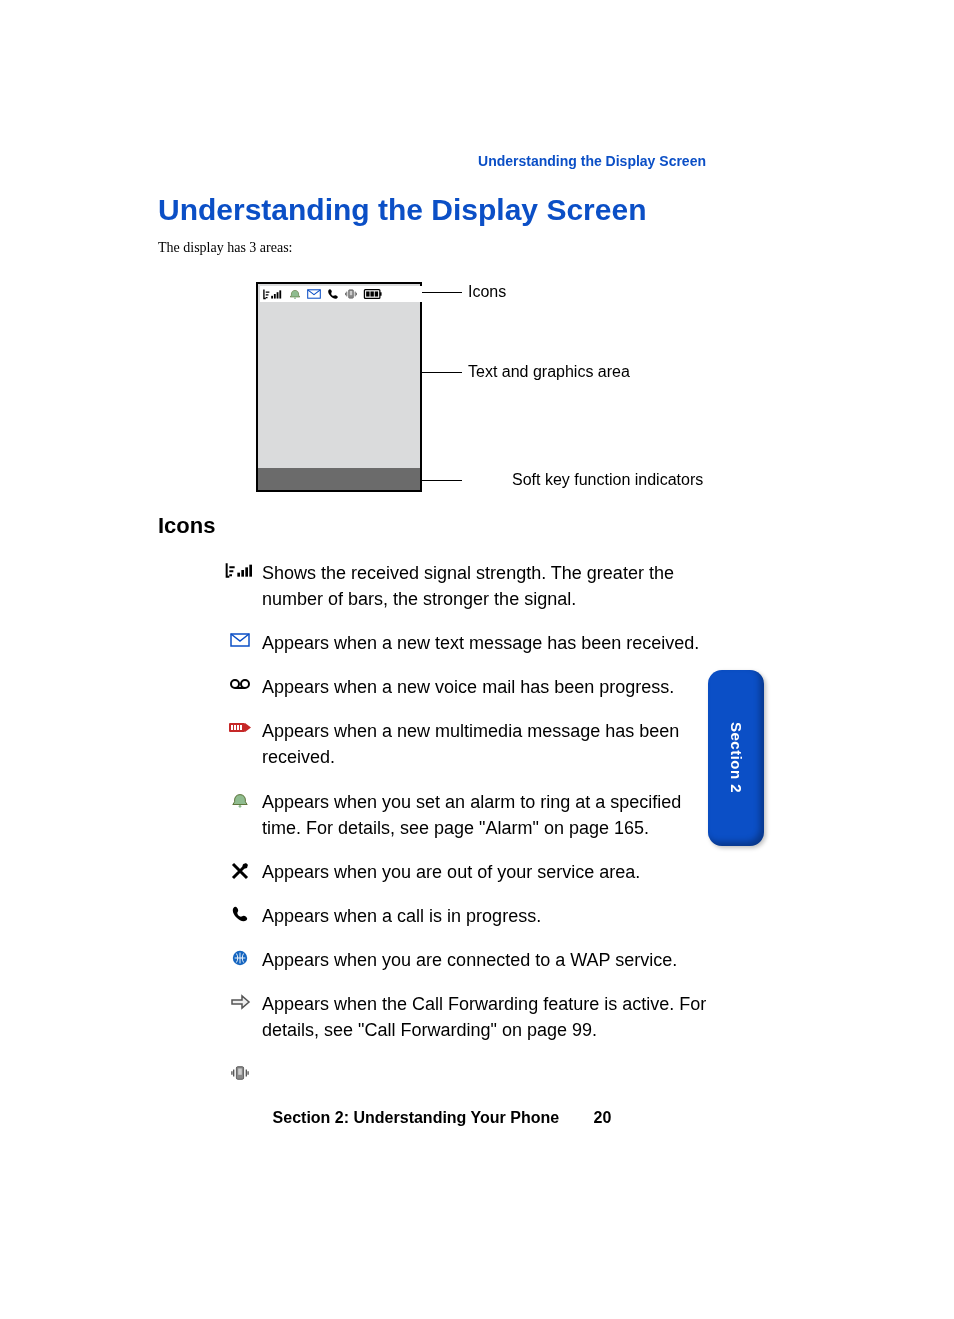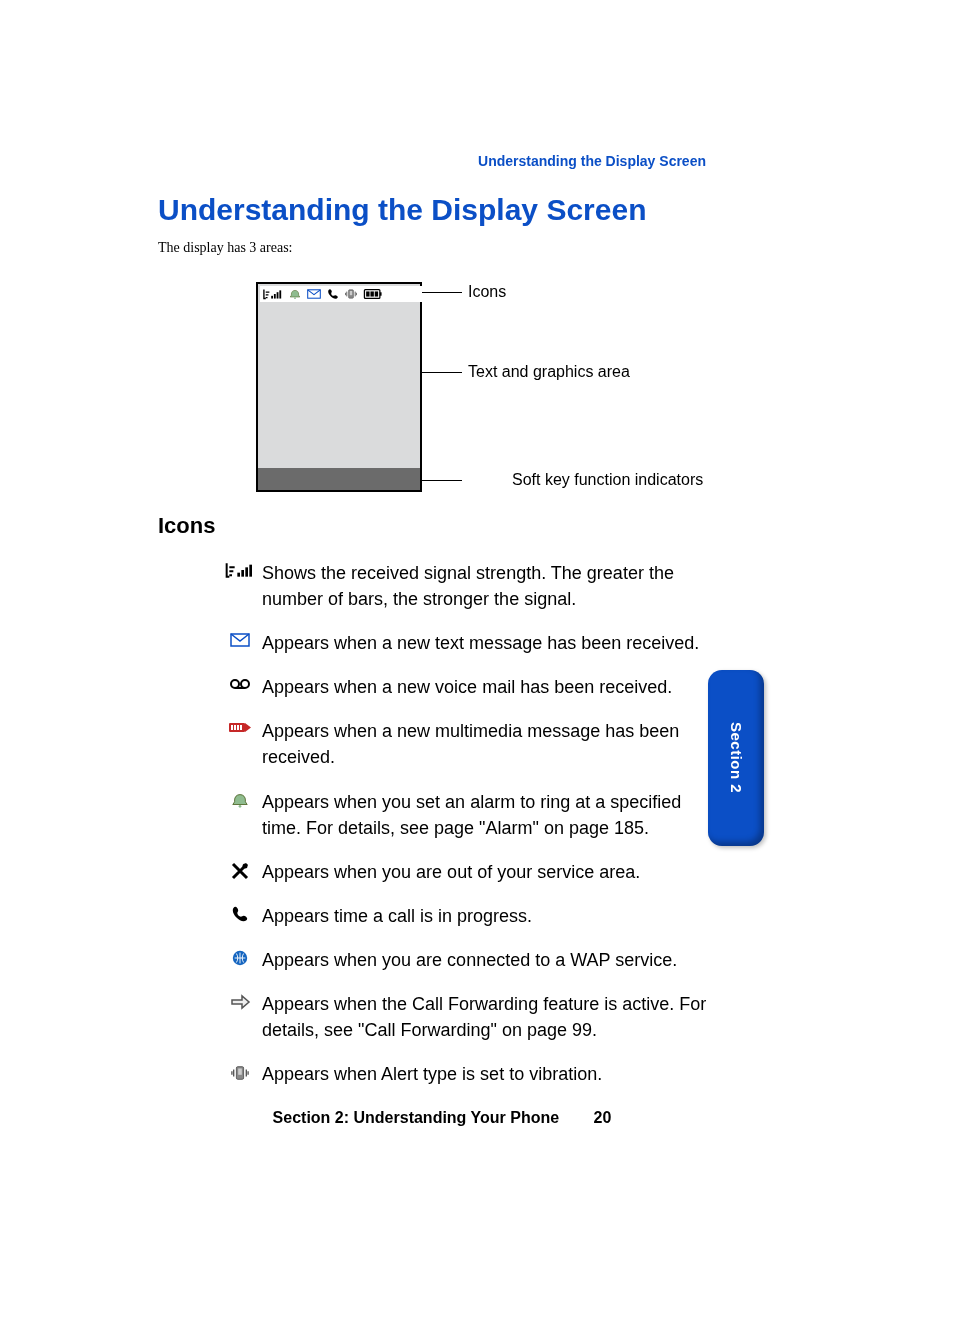--- a/index.html
+++ b/index.html
@@ -289,53 +289,53 @@
           </svg>
         </div>
       <div class="desc-cell">Appears when a new text message has been received.</div>
     </div>
     <div class="icon-row">
       <div class="icon-cell">
           <svg width="26" height="16" viewBox="0 0 20 16">
             <use href="#ico-voicemail"></use>
           </svg>
         </div>
-      <div class="desc-cell">Appears when a new voice mail has been received.</div>
+      <div class="desc-cell">Appears when a new voice mail has been progress.</div>
     </div>
     <div class="icon-row">
       <div class="icon-cell">
           <svg width="30" height="16" viewBox="0 0 22 16">
             <use href="#ico-mms"></use>
           </svg>
         </div>
       <div class="desc-cell">Appears when a new multimedia message has been received.</div>
     </div>
     <div class="icon-row">
       <div class="icon-cell">
           <svg width="18" height="18" viewBox="0 0 20 18">
             <use href="#ico-alarm"></use>
           </svg>
         </div>
-      <div class="desc-cell">Appears when you set an alarm to ring at a specified time. For details, see page "Alarm" on page 185.</div>
+      <div class="desc-cell">Appears when you set an alarm to ring at a specified time. For details, see page "Alarm" on page 165.</div>
     </div>
     <div class="icon-row">
       <div class="icon-cell">
           <svg width="20" height="20" viewBox="0 0 20 20">
             <use href="#ico-noservice"></use>
           </svg>
         </div>
       <div class="desc-cell">Appears when you are out of your service area.</div>
     </div>
     <div class="icon-row">
       <div class="icon-cell">
           <svg width="18" height="18" viewBox="0 0 20 20">
             <use href="#ico-call"></use>
           </svg>
         </div>
-      <div class="desc-cell">Appears time a call is in progress.</div>
+      <div class="desc-cell">Appears when a call is in progress.</div>
     </div>
     <div class="icon-row">
       <div class="icon-cell">
           <svg width="18" height="18" viewBox="0 0 20 20">
             <use href="#ico-wap"></use>
           </svg>
         </div>
       <div class="desc-cell">Appears when you are connected to a WAP service.</div>
     </div>
     <div class="icon-row">
@@ -345,21 +345,20 @@
           </svg>
         </div>
       <div class="desc-cell">Appears when the Call Forwarding feature is active. For details, see "Call Forwarding" on page 99.</div>
     </div>
     <div class="icon-row">
       <div class="icon-cell">
           <svg width="18" height="20" viewBox="0 0 20 20">
             <use href="#ico-vibrate"></use>
           </svg>
         </div>
-      <div class="desc-cell">Appears when Alert type is set to vibration.</div>
     </div>
   </div>
 
   <div class="section-tab">
     <span>Section 2</span>
   </div>
 
   <div class="footer-line">
     <span class="footer-section">Section 2: Understanding Your Phone</span>
     <span>20</span>

